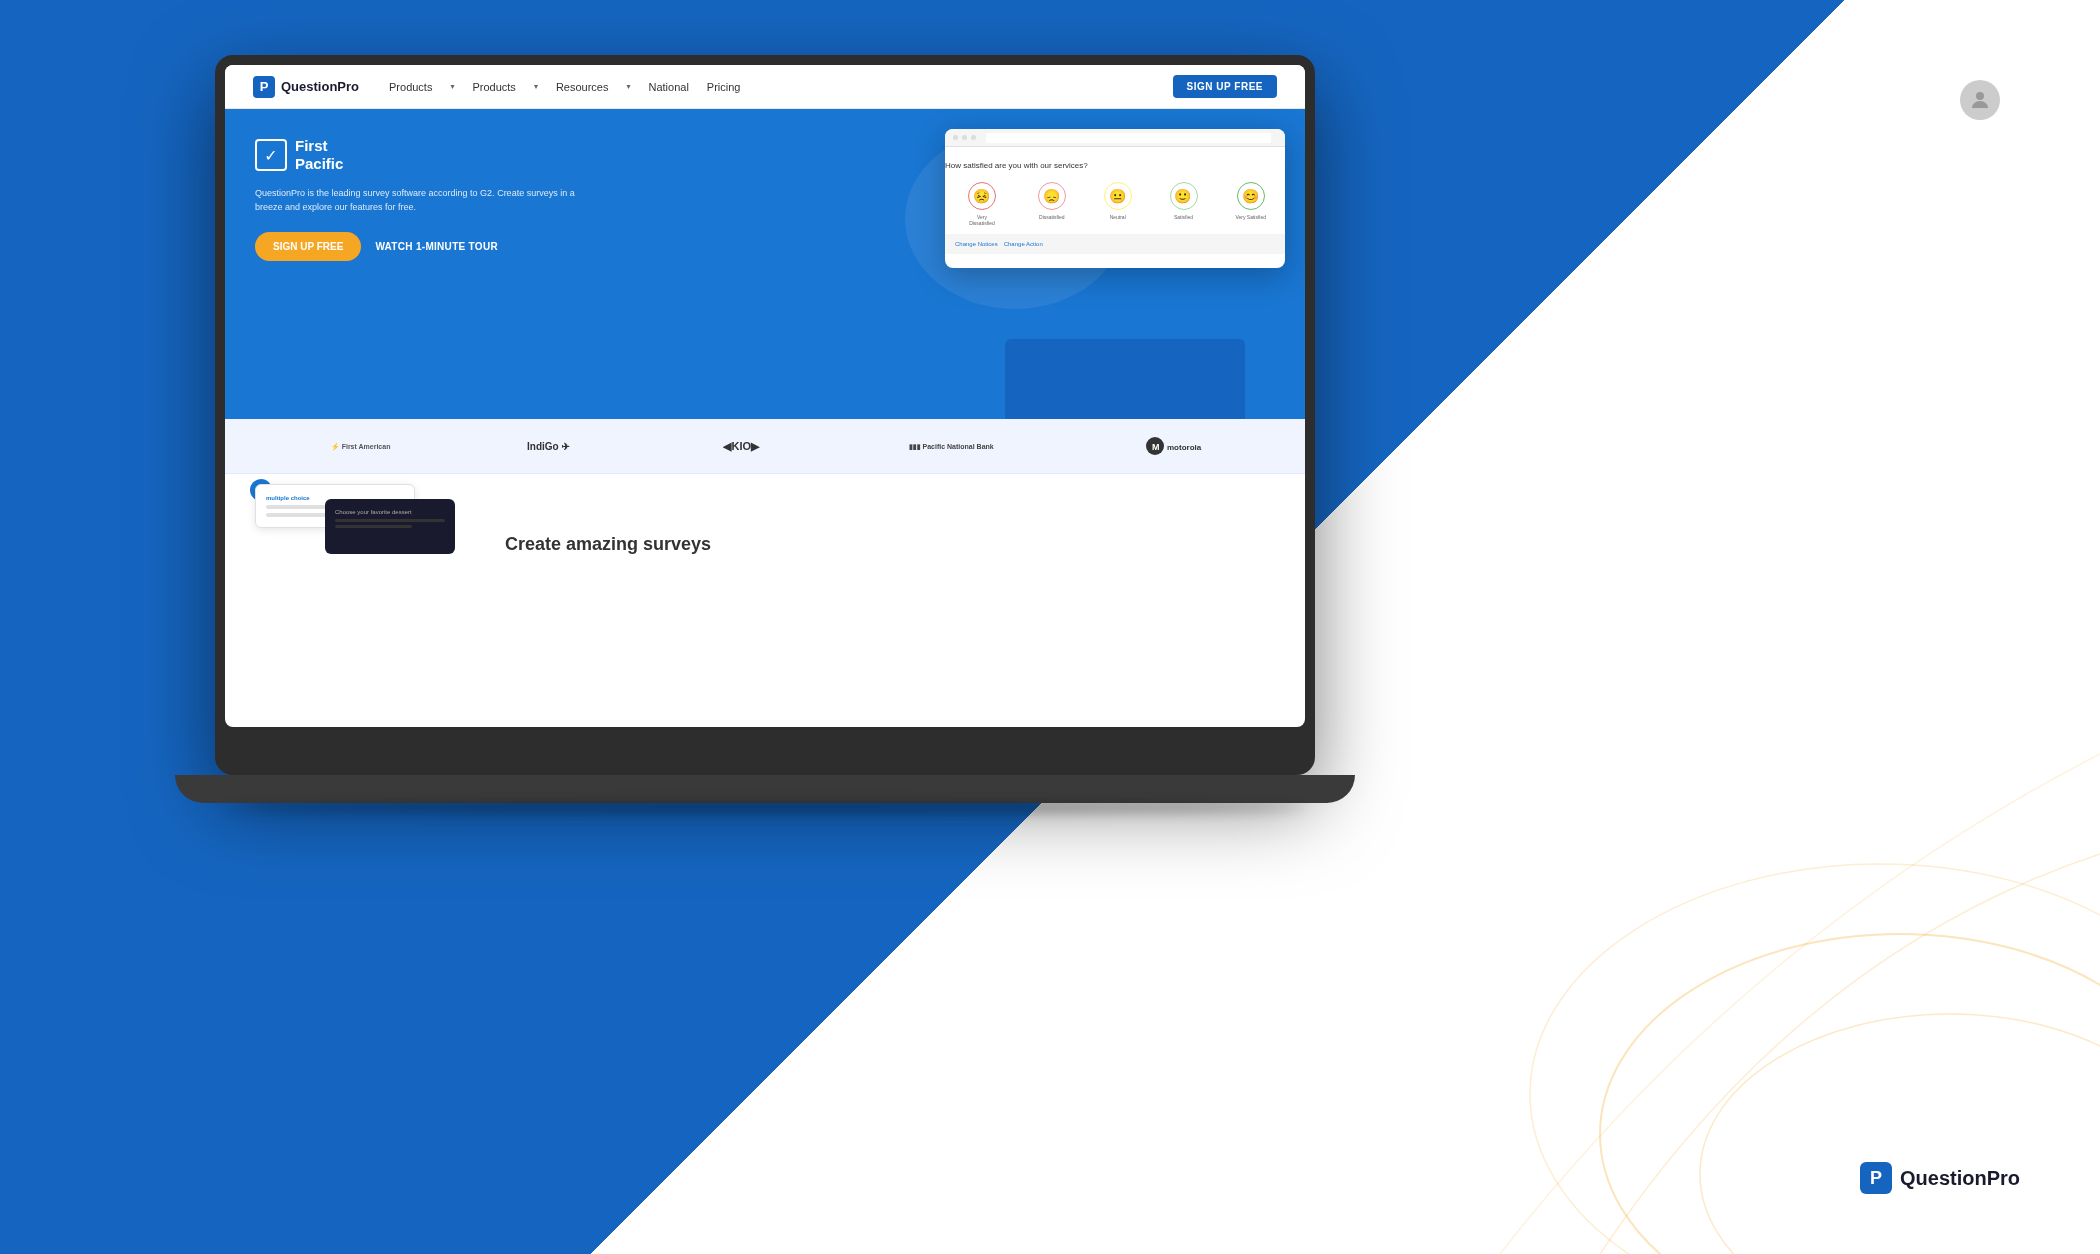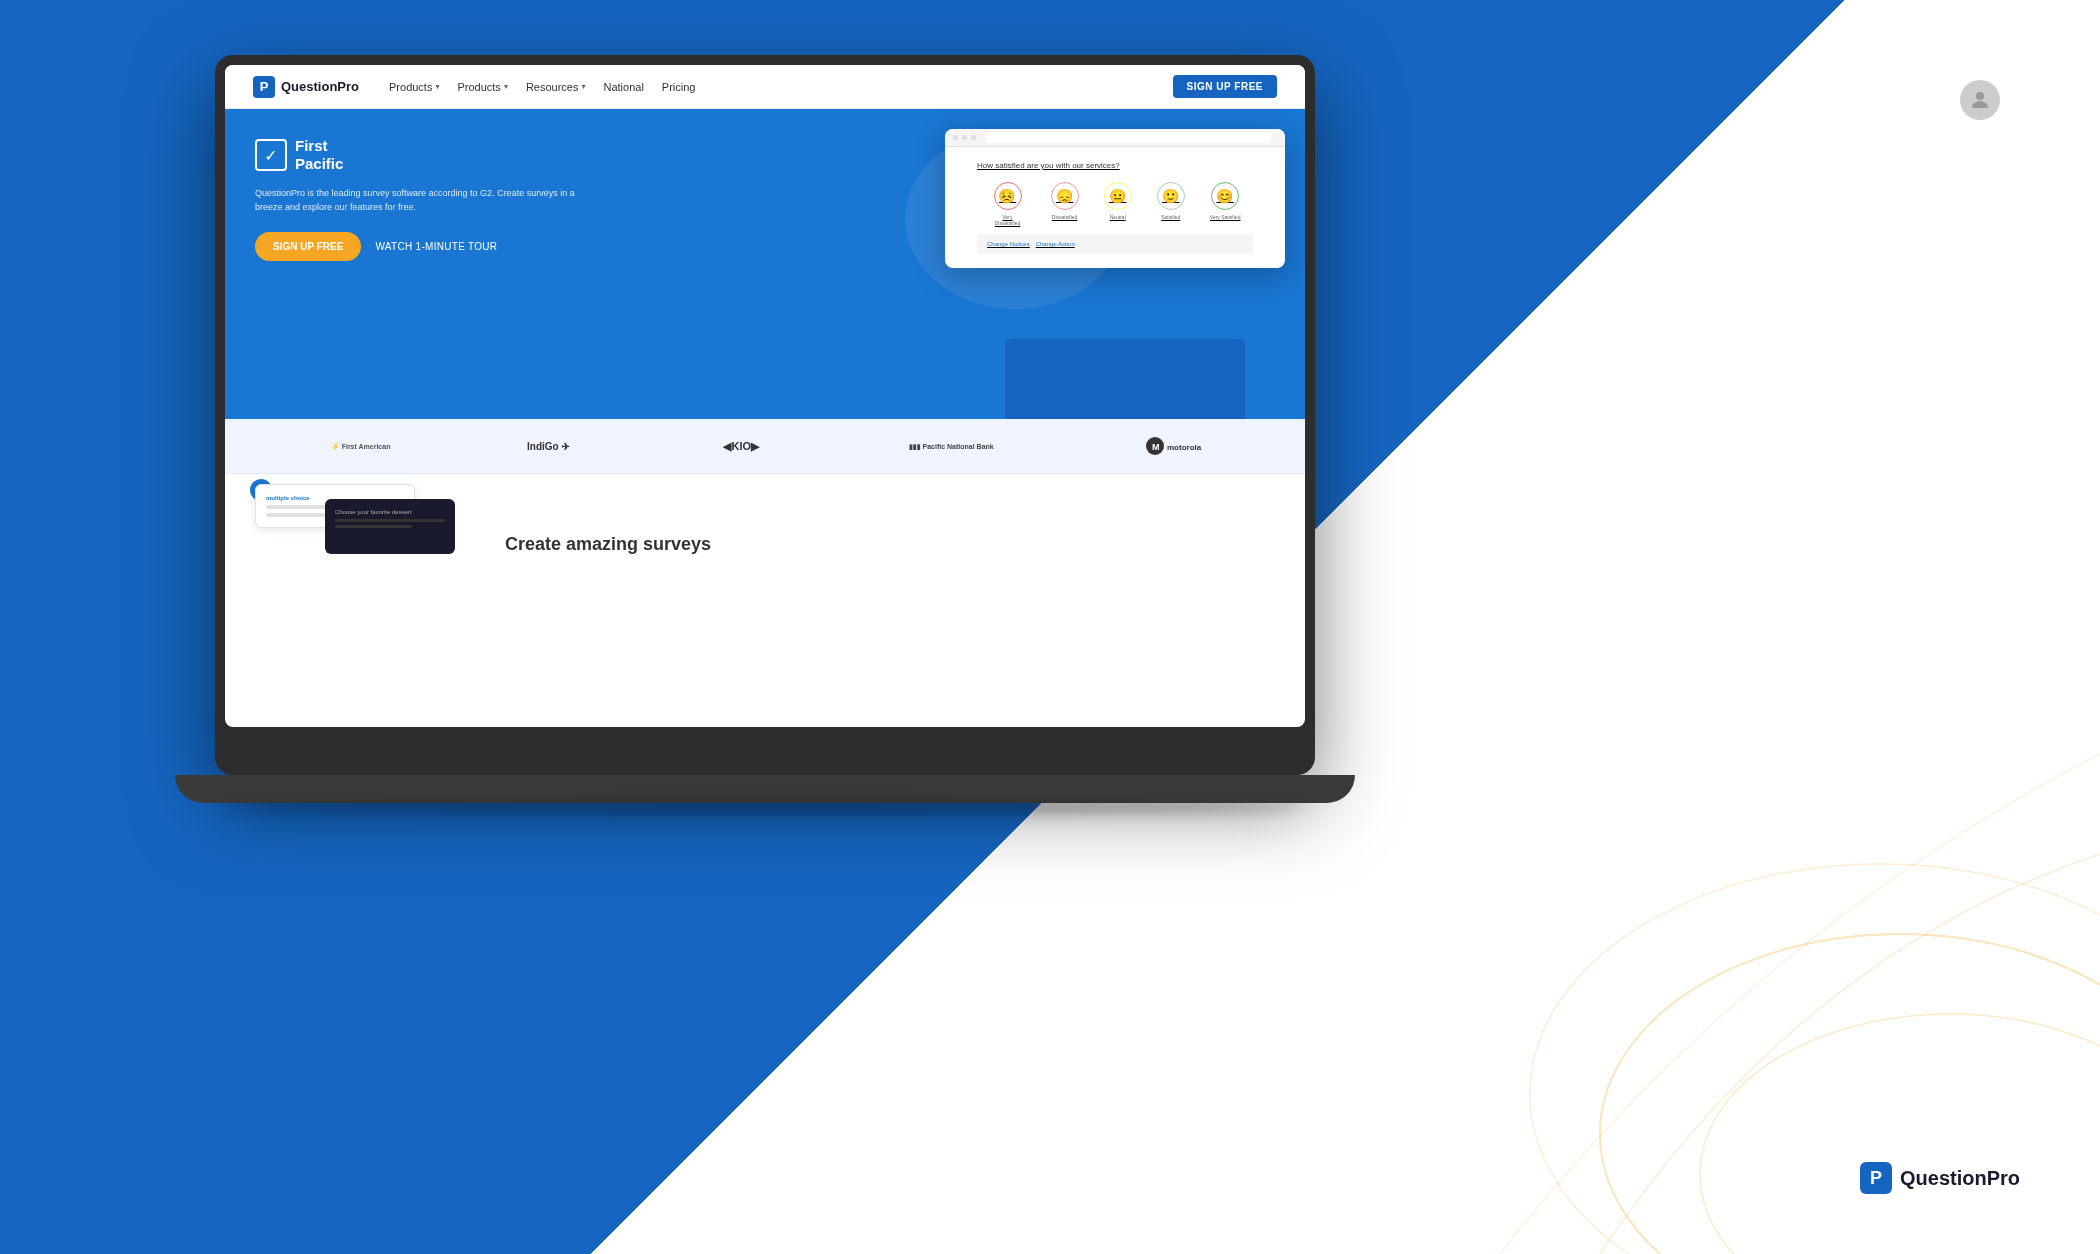--- a/index.html
+++ b/index.html
@@ -118,21 +118,21 @@
       gap: 18px;
       flex: 1;
     }
 
     .nav-link {
       font-size: 11px;
       color: #333;
       cursor: pointer;
       display: flex;
       align-items: center;
-      gap: 3px;
+      gap: 18px;
     }
 
     .nav-link .arrow {
       font-size: 8px;
       color: #666;
     }
 
     .nav-signup {
       background: #1565c0;
       color: white;
@@ -246,21 +246,21 @@
       border-radius: 25px;
       padding: 9px 18px;
       font-size: 10px;
       font-weight: bold;
       cursor: pointer;
     }
 
     .btn-tour {
       color: white;
       font-size: 10px;
-      font-weight: normal;
+      font-weight: bold;
       cursor: pointer;
       background: none;
       border: none;
       letter-spacing: 0.3px;
     }
 
     
     .survey-mockup {
       position: absolute;
       right: 20px;
@@ -291,22 +291,21 @@
 
     .mockup-url {
       flex: 1;
       background: white;
       border-radius: 2px;
       height: 10px;
       margin: 0 6px;
     }
 
     .mockup-content {
-      padding: 14px 32px;
-      text-decoration: underline;
+      padding: 14px 0;
     }
 
     .mockup-question {
       font-size: 8px;
       color: #333;
       margin-bottom: 12px;
       font-weight: 500;
     }
 
     .mockup-faces {

